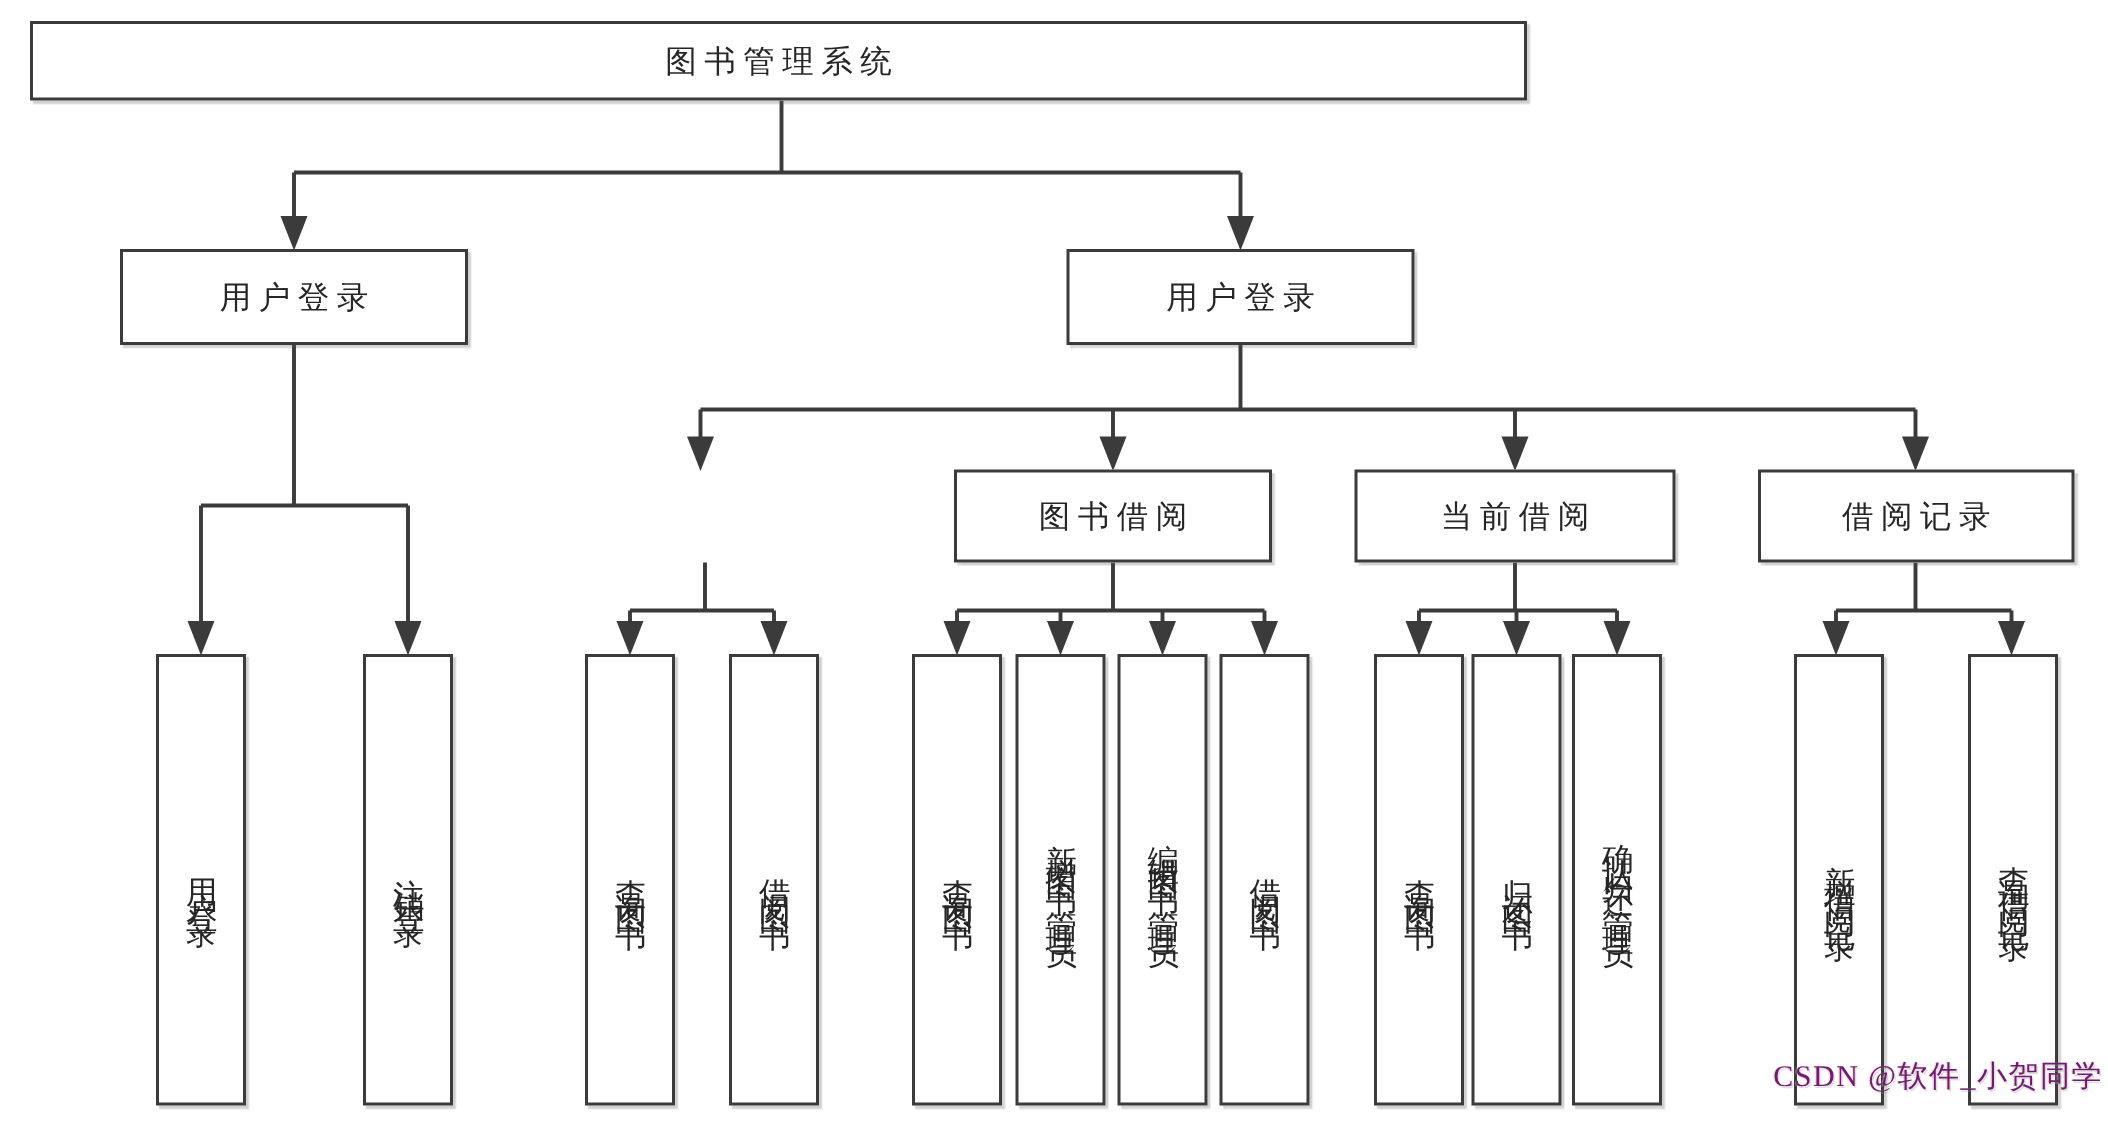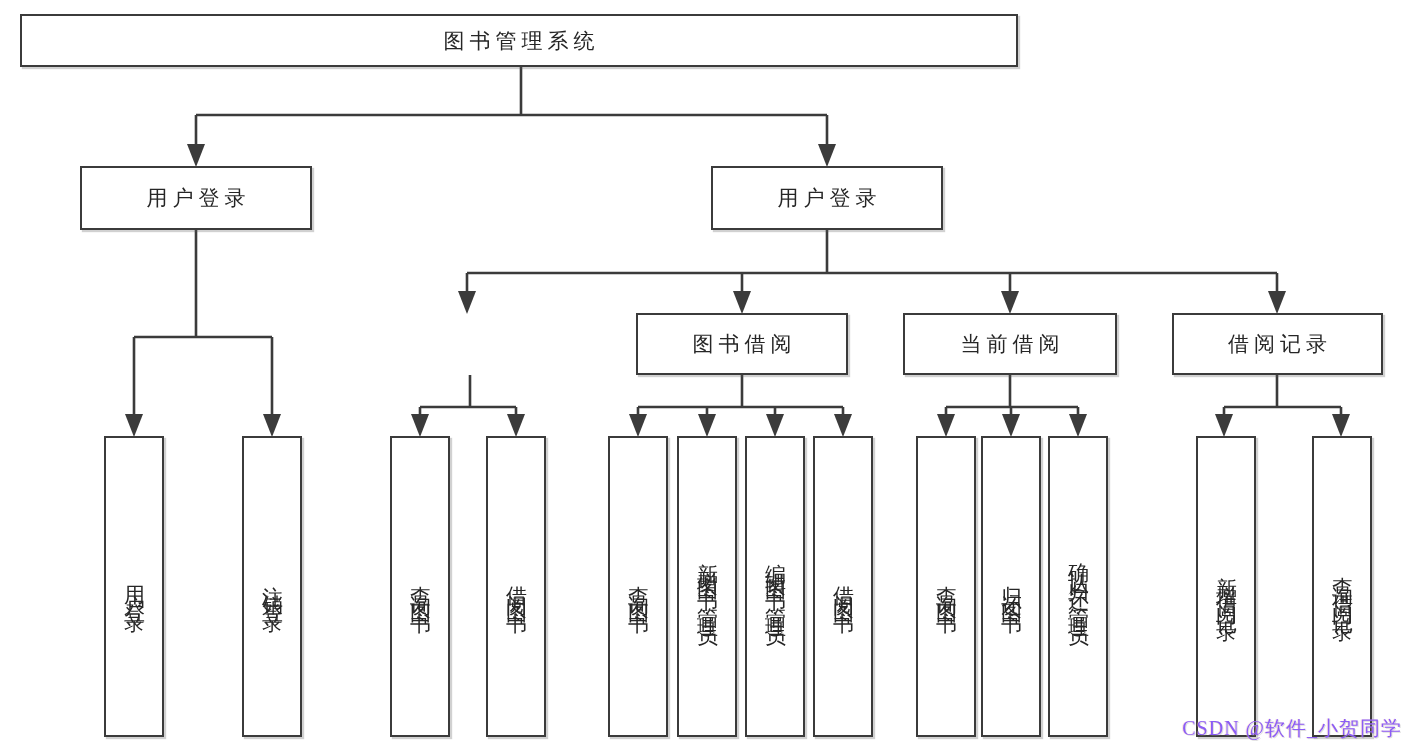--- a/index.html
+++ b/index.html
@@ -27,24 +27,24 @@
   .leaf{
     writing-mode:vertical-rl;
     text-orientation:mixed;
     letter-spacing:9px;
     text-indent:0;
     font-size:21px;
     line-height:1;
   }
   .watermark{
     position:absolute;
-    right:3px;bottom:5px;
+    right:3px;bottom:16px;
     font-size:20px;
     letter-spacing:1px;
-    color:#8b5cf6;
+    color:#701a75;
     text-shadow:1px 1px 0 rgba(150,150,150,0.30), -1px 0 0 rgba(244,180,180,0.40);
     background:transparent;
   }
 </style>
 </head>
 <body>
 
 <div class="canvas">
 
   <svg class="connectors" viewBox="0 0 1405 747" xmlns="http://www.w3.org/2000/svg">

